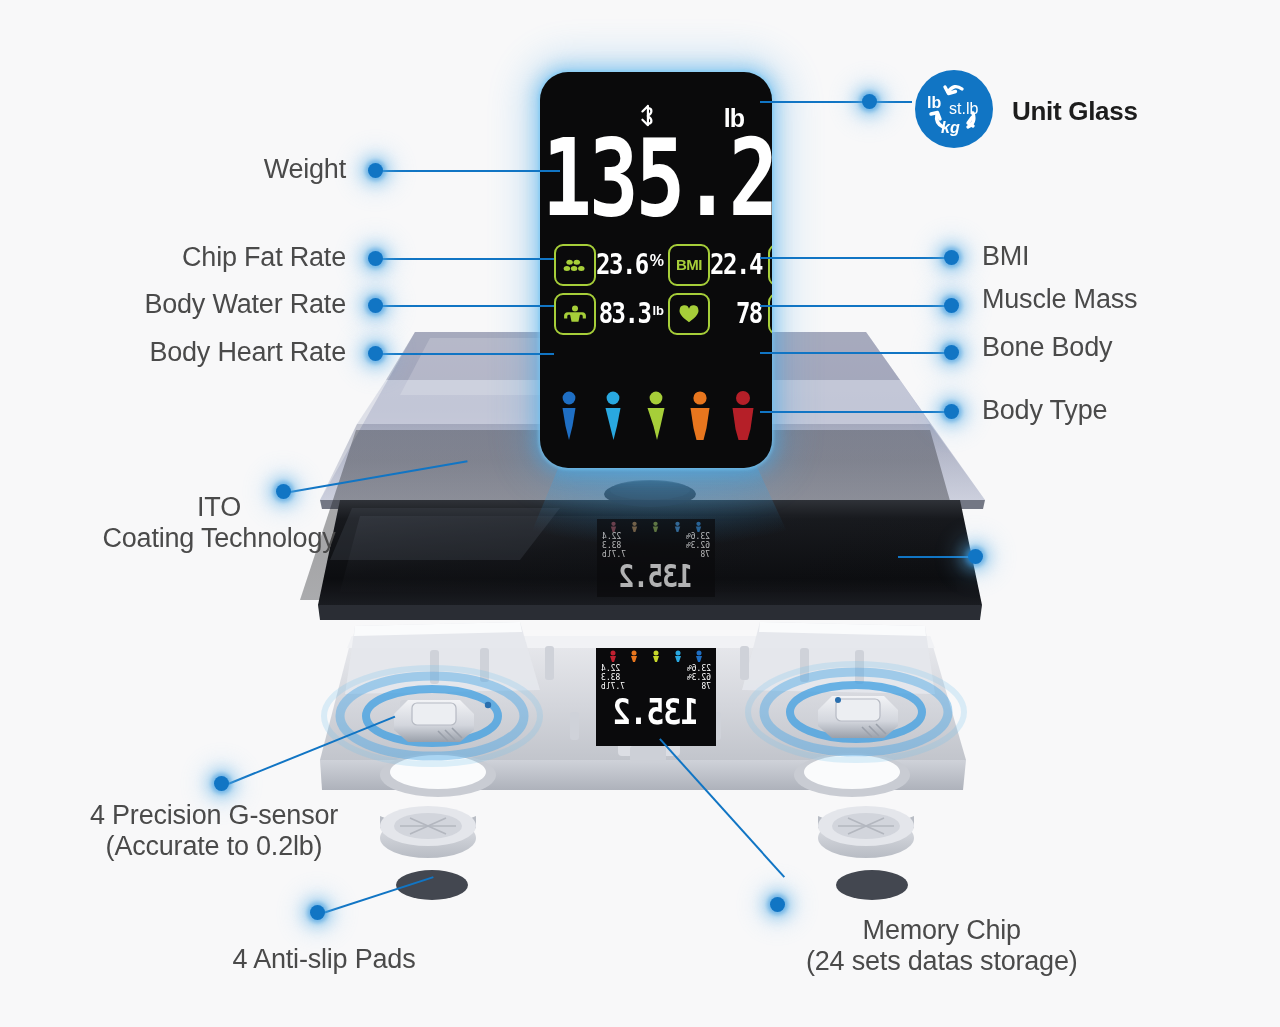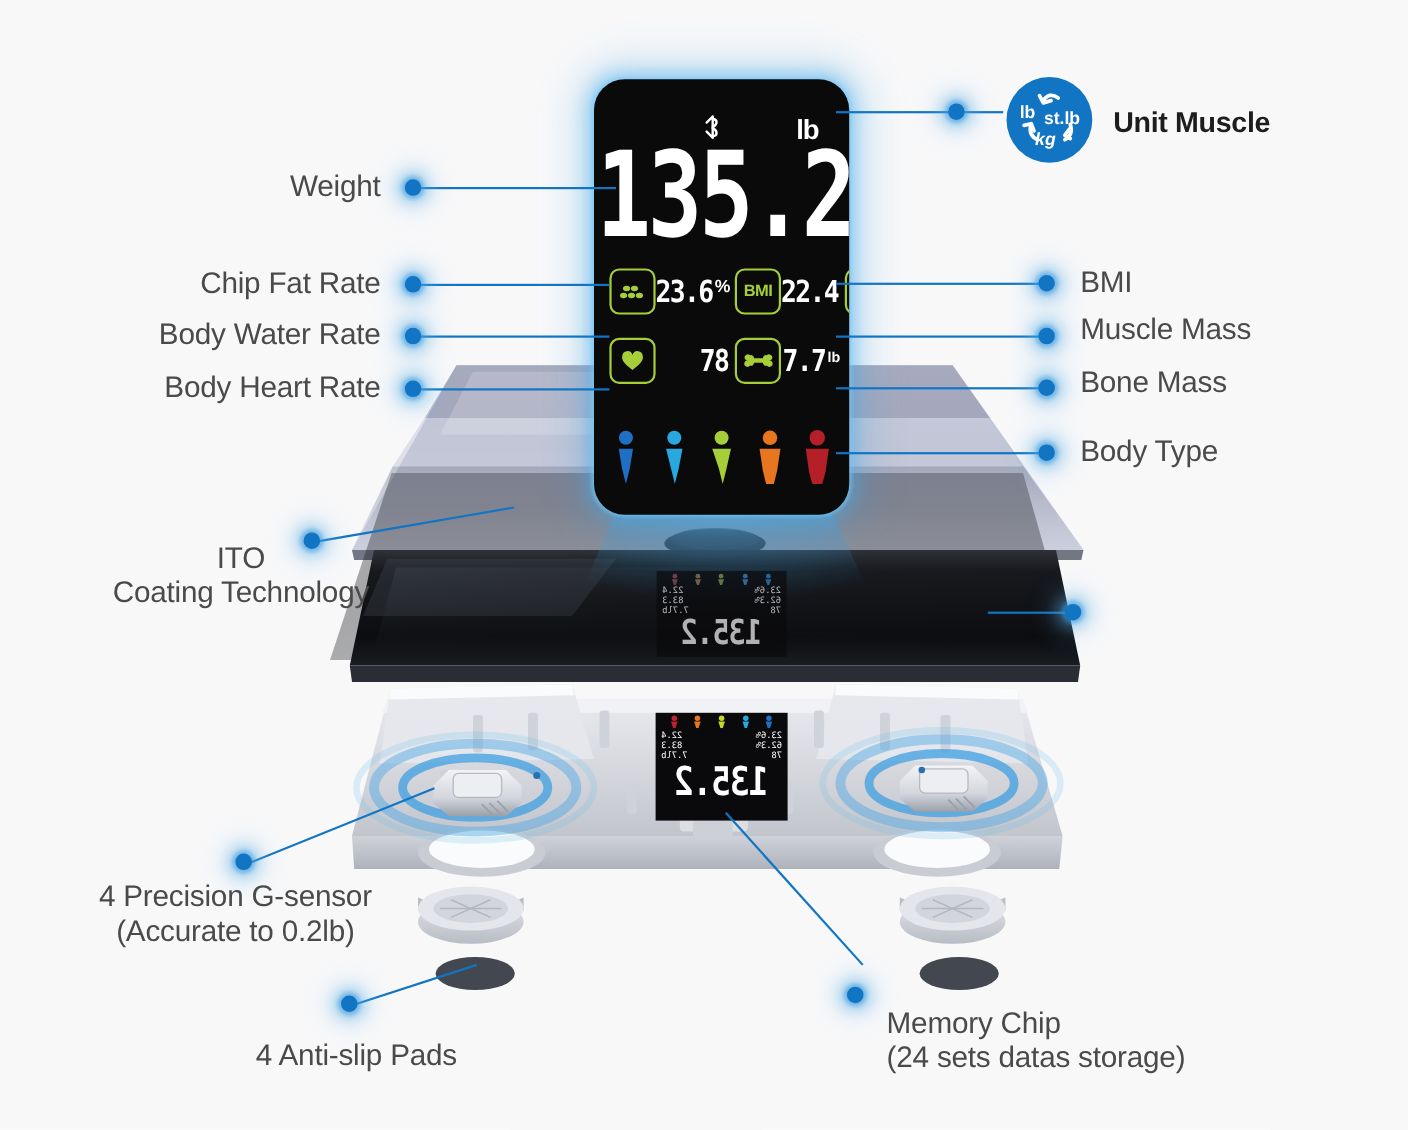--- a/index.html
+++ b/index.html
@@ -95,23 +95,23 @@
     line-height: 1;
     transform: scaleY(1.28) scaleX(0.98);
     transform-origin: 50% 0;
   }
 
   
   .metrics {
     position: absolute;
     top: 168px; left: 14px; right: 30px;
     display: grid;
-    grid-template-columns: 1fr 1fr 1fr 1fr;
+    grid-template-columns: 1fr 1fr 1fr;
     grid-auto-rows: 49px;
-    row-gap: 14px;
+    row-gap: 0px;
   }
   .metric { display: flex; align-items: center; }
   .m-icon {
     width: 38px; height: 38px;
     border: 2px solid #a6ce39;
     border-radius: 9px;
     display: flex; align-items: center; justify-content: center;
     flex: 0 0 auto;
     color: #a6ce39;
   }
@@ -575,33 +575,33 @@
   <div class="callout left" style="right:934px; top:289px;">Body Water Rate</div>
   <div class="callout left" style="right:934px; top:337px;">Body Heart Rate</div>
   <div class="callout center" style="left:96px; top:492px; width:246px;">ITO
 Coating Technology</div>
   <div class="callout center" style="left:68px; top:800px; width:292px;">4 Precision G-sensor
 (Accurate to 0.2lb)</div>
   <div class="callout center" style="left:222px; top:944px; width:204px;text-align:center;">4 Anti-slip Pads</div>
 
   <div class="callout right" style="left:982px; top:241px;">BMI</div>
   <div class="callout right" style="left:982px; top:284px;">Muscle Mass</div>
-  <div class="callout right" style="left:982px; top:332px;">Bone Mass</div>
+  <div class="callout right" style="left:982px; top:332px;">Bone Body</div>
   <div class="callout right" style="left:982px; top:395px;">Body Type</div>
-  <div class="callout right" style="left:806px; top:915px;">Memory Chip
+  <div class="callout right" style="left:806px; top:915px;text-align:center;">Memory Chip
 (24 sets datas storage)</div>
 
   <div id="unit-badge">
     <svg viewBox="0 0 78 78" width="78" height="78">
       <path d="M33 22 q6 -9 14 -3" fill="none" stroke="#ffffff" stroke-width="3.4" stroke-linecap="round"></path>
       <path d="M30 17 l3.5 6.5 l7 -2" fill="none" stroke="#ffffff" stroke-width="3.4" stroke-linecap="round" stroke-linejoin="round"></path>
       <path d="M22 44 q-2 9 6 13" fill="none" stroke="#ffffff" stroke-width="3.4" stroke-linecap="round"></path>
       <path d="M16 44 l6.5 -1.5 l2.5 6.5" fill="none" stroke="#ffffff" stroke-width="3.4" stroke-linecap="round" stroke-linejoin="round"></path>
       <path d="M58 43 q3 10 -5 14" fill="none" stroke="#ffffff" stroke-width="3.4" stroke-linecap="round"></path>
       <path d="M58 56 l-5 -3 l4 -5.5" fill="none" stroke="#ffffff" stroke-width="3.4" stroke-linecap="round" stroke-linejoin="round"></path>
     </svg>
     <div style="position:absolute; left:12px; top:24px; color:#fff; font-size:16px; font-weight:bold;">lb</div>
-    <div style="position:absolute; left:34px; top:30px; color:#fff; font-size:16px; font-weight:bold;">st.lb</div>
+    <div style="position:absolute; left:34px; top:30px; color:#fff; font-size:16px; font-weight:normal;">st.lb</div>
     <div style="position:absolute; left:26px; top:49px; color:#fff; font-size:16px; font-weight:bold;font-style:italic;">kg</div>
   </div>
-  <div id="unit-title">Unit Muscle</div>
+  <div id="unit-title">Unit Glass</div>
 
 </div>
 
 </body></html>

